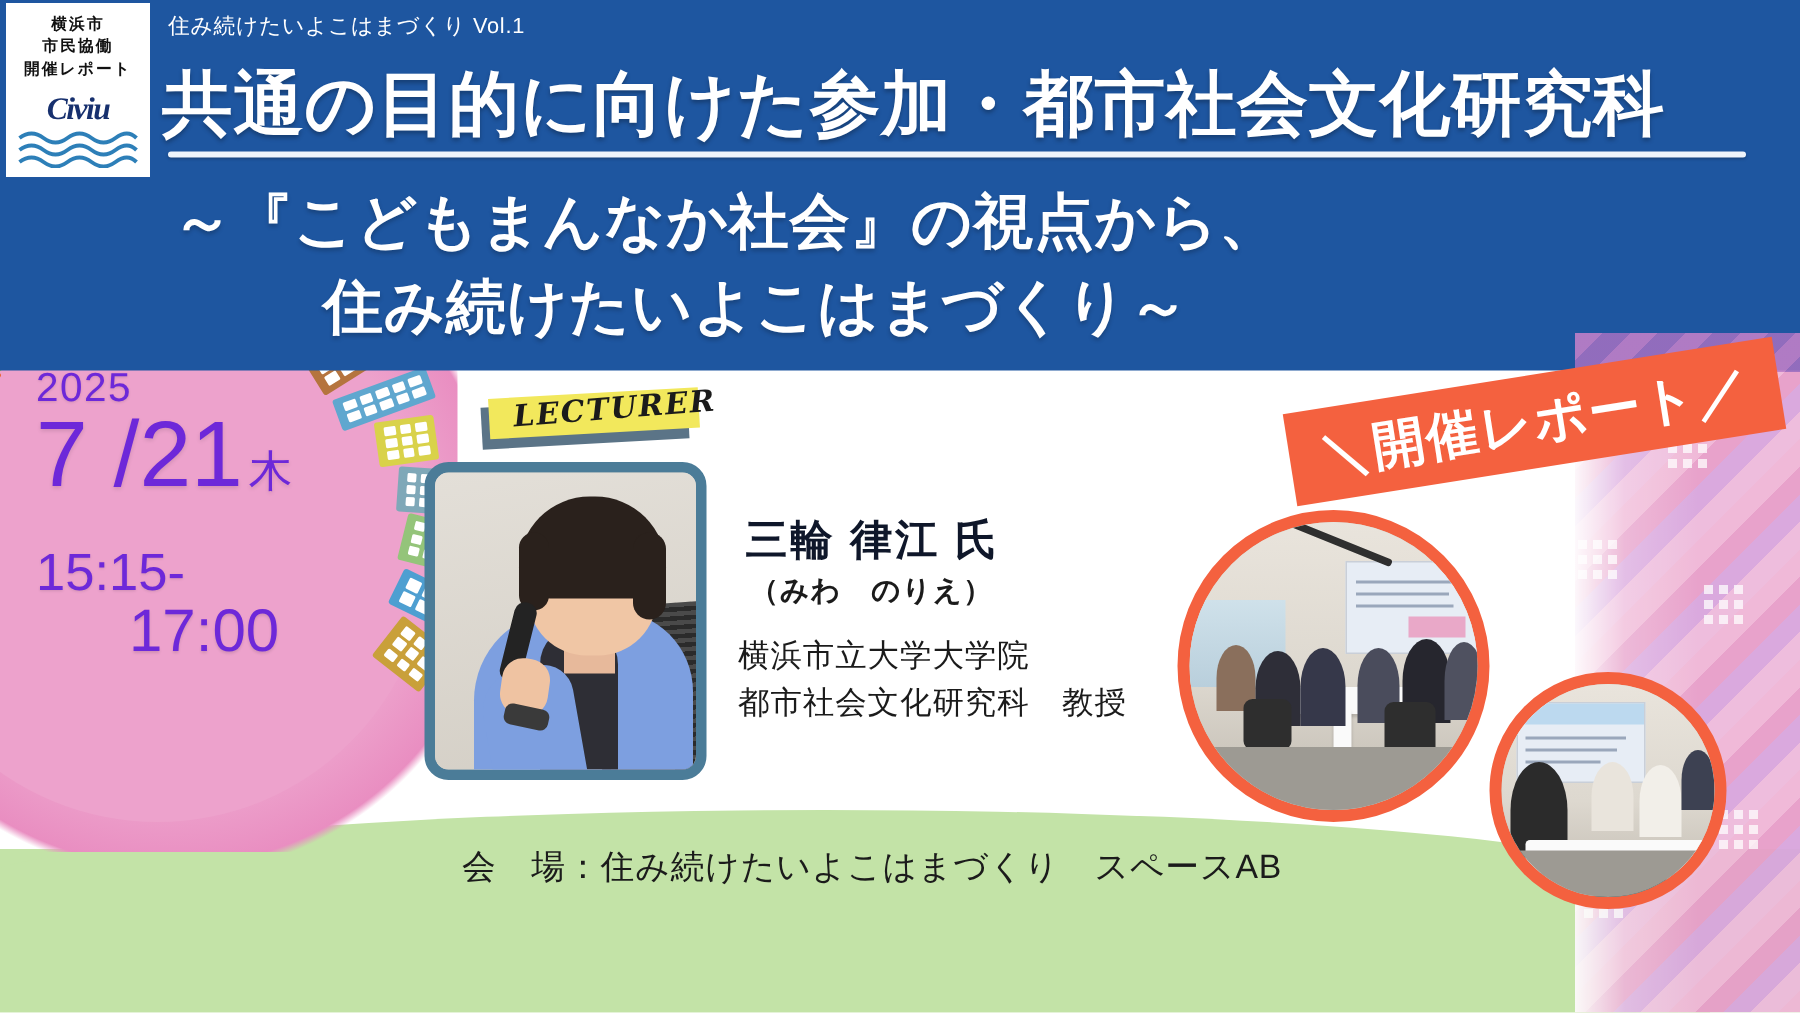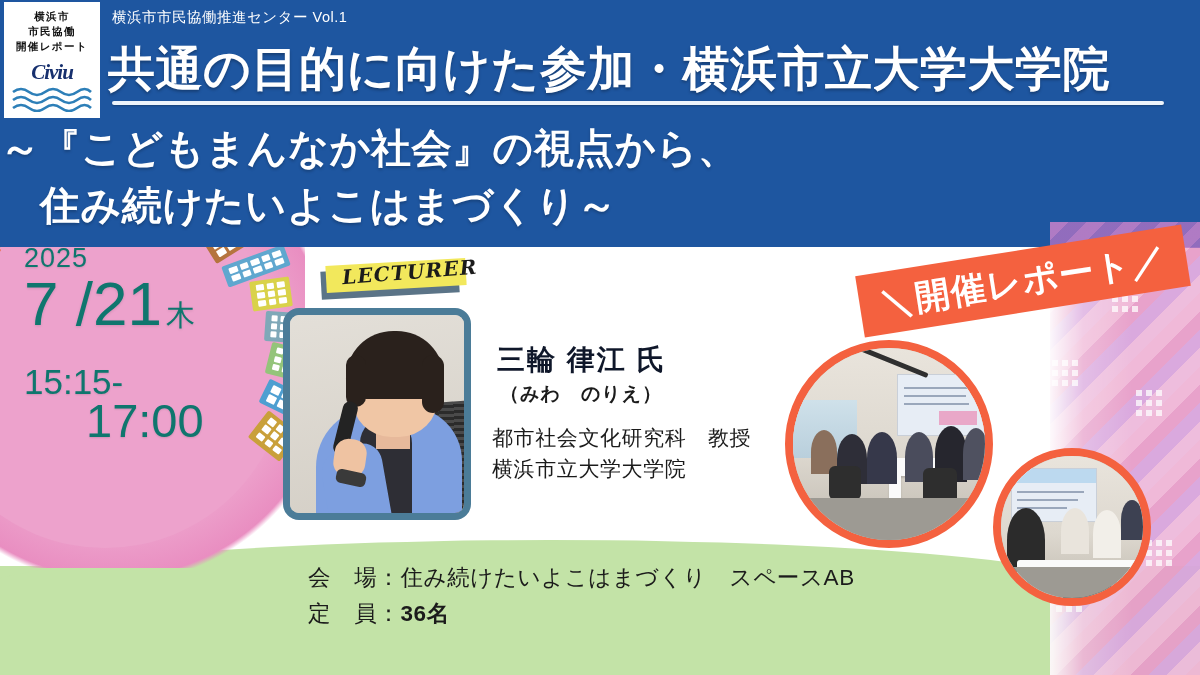--- a/index.html
+++ b/index.html
@@ -61,20 +61,21 @@
   .title-rule {
     position: absolute; left: 112px; top: 101px;
     width: 1052px; height: 4px;
     background: #eef4fb; border-radius: 2px;
     z-index: 14;
     box-shadow: 0 1px 2px rgba(0,0,0,.25);
   }
   .sub-title {
     position: absolute; left: 0; top: 120px;
     width: 968px;
+    text-align: center;
     font-size: 40px; font-weight: bold; color: #ffffff;
     line-height: 57px; letter-spacing: 0.5px;
     z-index: 14;
     text-shadow: 0 2px 3px rgba(0,0,0,.22);
   }
   .sub-title .l2 { padding-left: 40px; display: block; }
 
   
   .pink-blob {
     position: absolute; left: -95px; top: 168px;
@@ -127,30 +128,30 @@
     opacity: .9;
   }
   .rp-dots { position: absolute; inset: 0; z-index: 6; }
 
   
   .bld { position: absolute; z-index: 6; }
   .bld .body { width: 100%; height: 100%; border-radius: 2px; position: relative; }
   .win { position: absolute; background: #ffffff; border-radius: 1px; }
 
   
-  .date-block { position: absolute; left: 24px; top: 243px; z-index: 8; color: #0f766e; }
+  .date-block { position: absolute; left: 24px; top: 243px; z-index: 8; color: #6d28d9; }
   .date-year { font-size: 27px; letter-spacing: 1px; text-shadow: 0 1px 2px rgba(0,0,0,.12); }
   .date-main {
     font-size: 62px; font-weight: 300; line-height: 64px;
     margin-top: -2px; letter-spacing: 0px;
     text-shadow: 0 1px 3px rgba(0,0,0,.12);
   }
   .date-dow { font-size: 29px; font-weight: 400; margin-left: 4px; }
   .date-time1 { font-size: 35px; margin-top: 16px; line-height: 38px; text-shadow: 0 1px 2px rgba(0,0,0,.12); }
-  .date-time2 { font-size: 47px; line-height: 40px; padding-left: 62px; text-shadow: 0 1px 2px rgba(0,0,0,.12); }
+  .date-time2 { font-size: 40px; line-height: 40px; padding-left: 62px; text-shadow: 0 1px 2px rgba(0,0,0,.12); }
 
   
   .lecturer-tag {
     position: absolute; left: 318px; top: 262px;
     z-index: 9;
   }
   .lecturer-shadow {
     position: absolute; left: 3px; top: 6px;
     width: 138px; height: 28px;
     background: #5b7487; transform: rotate(-3.2deg);
@@ -558,22 +559,22 @@
     <div class="logo-line">市民協働</div>
     <div class="logo-line">開催レポート</div>
     <div class="logo-script">Civiu</div>
     <svg class="logo-waves" width="82" height="26" viewBox="0 0 82 26">
       <path d="M2 6 q8 -6 16 0 t16 0 t16 0 t16 0 t14 0" fill="none" stroke="#2d7fb8" stroke-width="2.6"></path>
       <path d="M2 14 q8 -6 16 0 t16 0 t16 0 t16 0 t14 0" fill="none" stroke="#2d7fb8" stroke-width="2.6"></path>
       <path d="M2 22 q8 -6 16 0 t16 0 t16 0 t16 0 t14 0" fill="none" stroke="#2d7fb8" stroke-width="2.6"></path>
     </svg>
   </div>
 
-  <div class="kicker">横浜市市民協働推進センター Vol.1</div>
-  <div class="main-title">共通の目的に向けた参加・横浜市立大学大学院</div>
+  <div class="kicker">住み続けたいよこはまづくり Vol.1</div>
+  <div class="main-title">共通の目的に向けた参加・都市社会文化研究科</div>
   <div class="title-rule"></div>
   <div class="sub-title">
     <span class="l1">～『こどもまんなか社会』の視点から、</span>
     <span class="l2">住み続けたいよこはまづくり～</span>
   </div>
 
   <div class="date-block">
     <div class="date-year">2025</div>
     <div class="date-main">
       <span>7 /21</span><span class="date-dow">木</span>
@@ -600,22 +601,22 @@
     <div class="sp-hair3"></div>
     <div class="sp-arm"></div>
     <div class="sp-mic"></div>
     <div class="sp-hand"></div>
     <div class="sp-watch"></div>
   </div>
 
   <div class="sp-name">三輪 律江 氏</div>
   <div class="sp-kana">（みわ　のりえ）</div>
   <div class="sp-affil">
+    <div>横浜市立大学大学院</div>
     <div>都市社会文化研究科　教授</div>
-    <div>横浜市立大学大学院</div>
   </div>
 
   <div class="photo-circle pc1">
     <div class="room"></div>
     <div class="windowg" style="left:0;top:52px;width:64px;height:58px;"></div>
     <div class="screen" style="left:104px;top:26px;width:96px;height:62px;">
       <div class="ln" style="top:12px;width:74%;"></div>
       <div class="ln" style="top:20px;width:66%;"></div>
       <div class="ln" style="top:28px;width:70%;"></div>
       <div class="pink" style="left:44%;top:36px;width:40%;height:14px;"></div>
@@ -652,18 +653,15 @@
   </div>
 
   <div class="report-ribbon">
     <span class="report-text">＼開催レポート／</span>
   </div>
 
   <div class="footer-info">
     <div class="fi-line">
       <span>会　場：</span><span>住み続けたいよこはまづくり　スペースAB</span>
     </div>
-    <div class="fi-line">
-      <span>定　員：</span><b>36名</b>
-    </div>
   </div>
 
 </div>
 
 </body></html>

